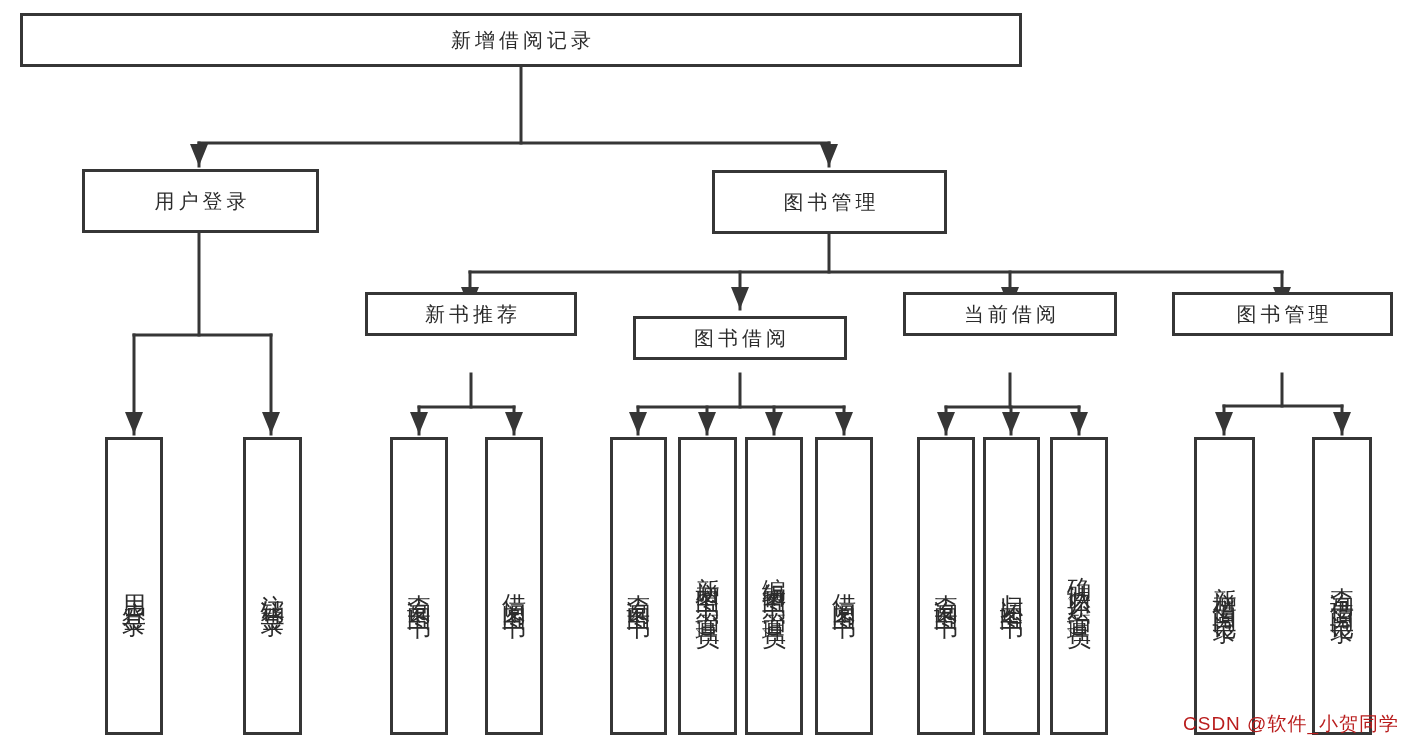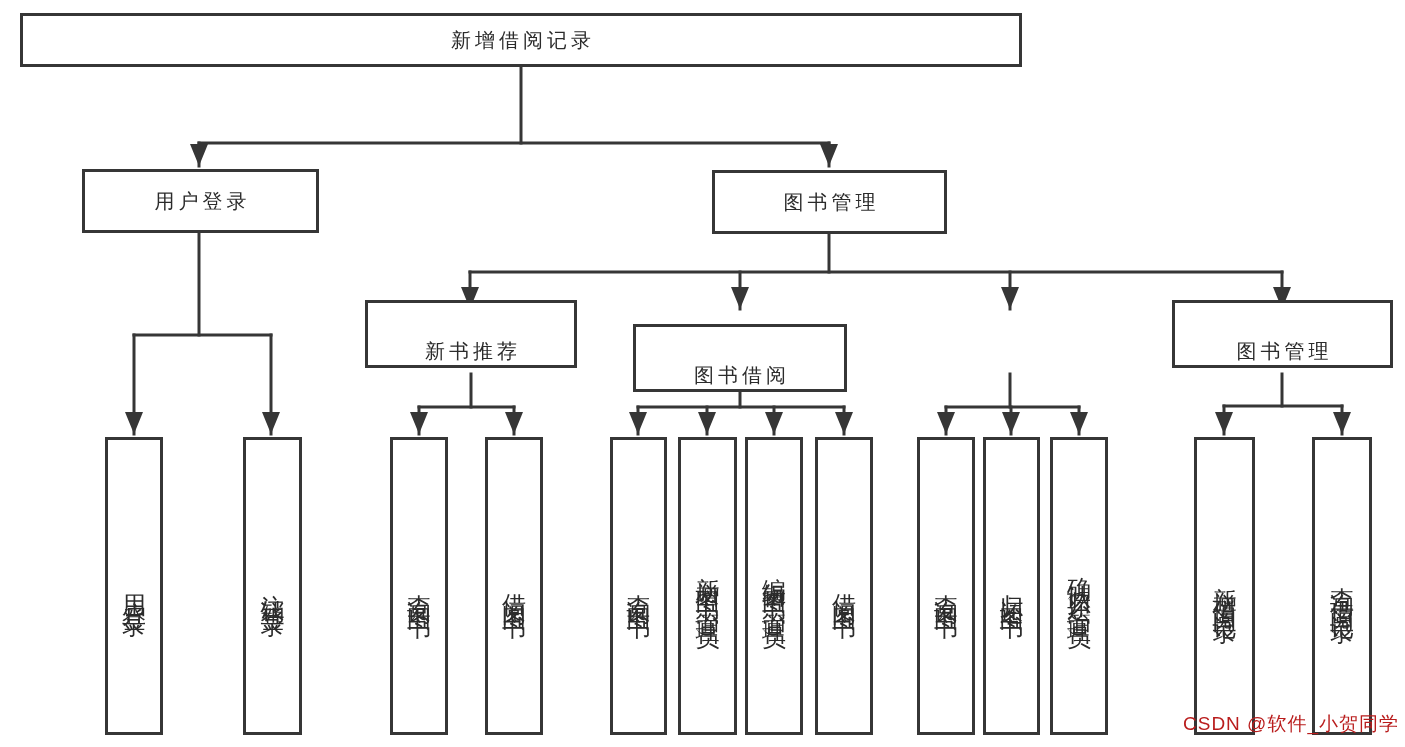--- a/index.html
+++ b/index.html
@@ -36,21 +36,21 @@
   .h-label {
     font-size: 20px;
     letter-spacing: 4px;
     white-space: nowrap;
     transform: translateX(2px); 
   }
   .root-node  { left: 20px;  top: 13px;  width: 1002px; height: 54px; }
   .l1-login   { left: 82px;  top: 169px; width: 237px;  height: 64px; }
   .l1-mgmt    { left: 712px; top: 170px; width: 235px;  height: 64px; }
 
-  .l2 { top: 300px; height: 68px; align-items: flex-end; }
+  .l2 { top: 292px; height: 44px; }
   .l2-newrec  { left: 365px;  width: 212px; }
   .l2-borrow  { left: 633px;  width: 214px; margin-top: 24px; }
   .l2-current { left: 903px;  width: 214px; }
   .l2-records { left: 1172px; width: 221px; }
 
   .leaf { top: 437px; height: 298px; }
   .leaf .v-label {
     writing-mode: vertical-rl;
     text-orientation: mixed;
     font-size: 24px;
@@ -161,20 +161,23 @@
   <div class="node l1-mgmt">
     <span class="h-label">图书管理</span>
   </div>
 
   <div class="node l2 l2-newrec">
     <span class="h-label">新书推荐</span>
   </div>
   <div class="node l2 l2-borrow">
     <span class="h-label">图书借阅</span>
   </div>
+  <div class="node l2 l2-current">
+    <span class="h-label">当前借阅</span>
+  </div>
   <div class="node l2 l2-records">
     <span class="h-label">图书管理</span>
   </div>
 
   <div class="node leaf leaf-1">
     <span class="v-label">用户登录</span>
   </div>
   <div class="node leaf leaf-2">
     <span class="v-label">注销登录</span>
   </div>

